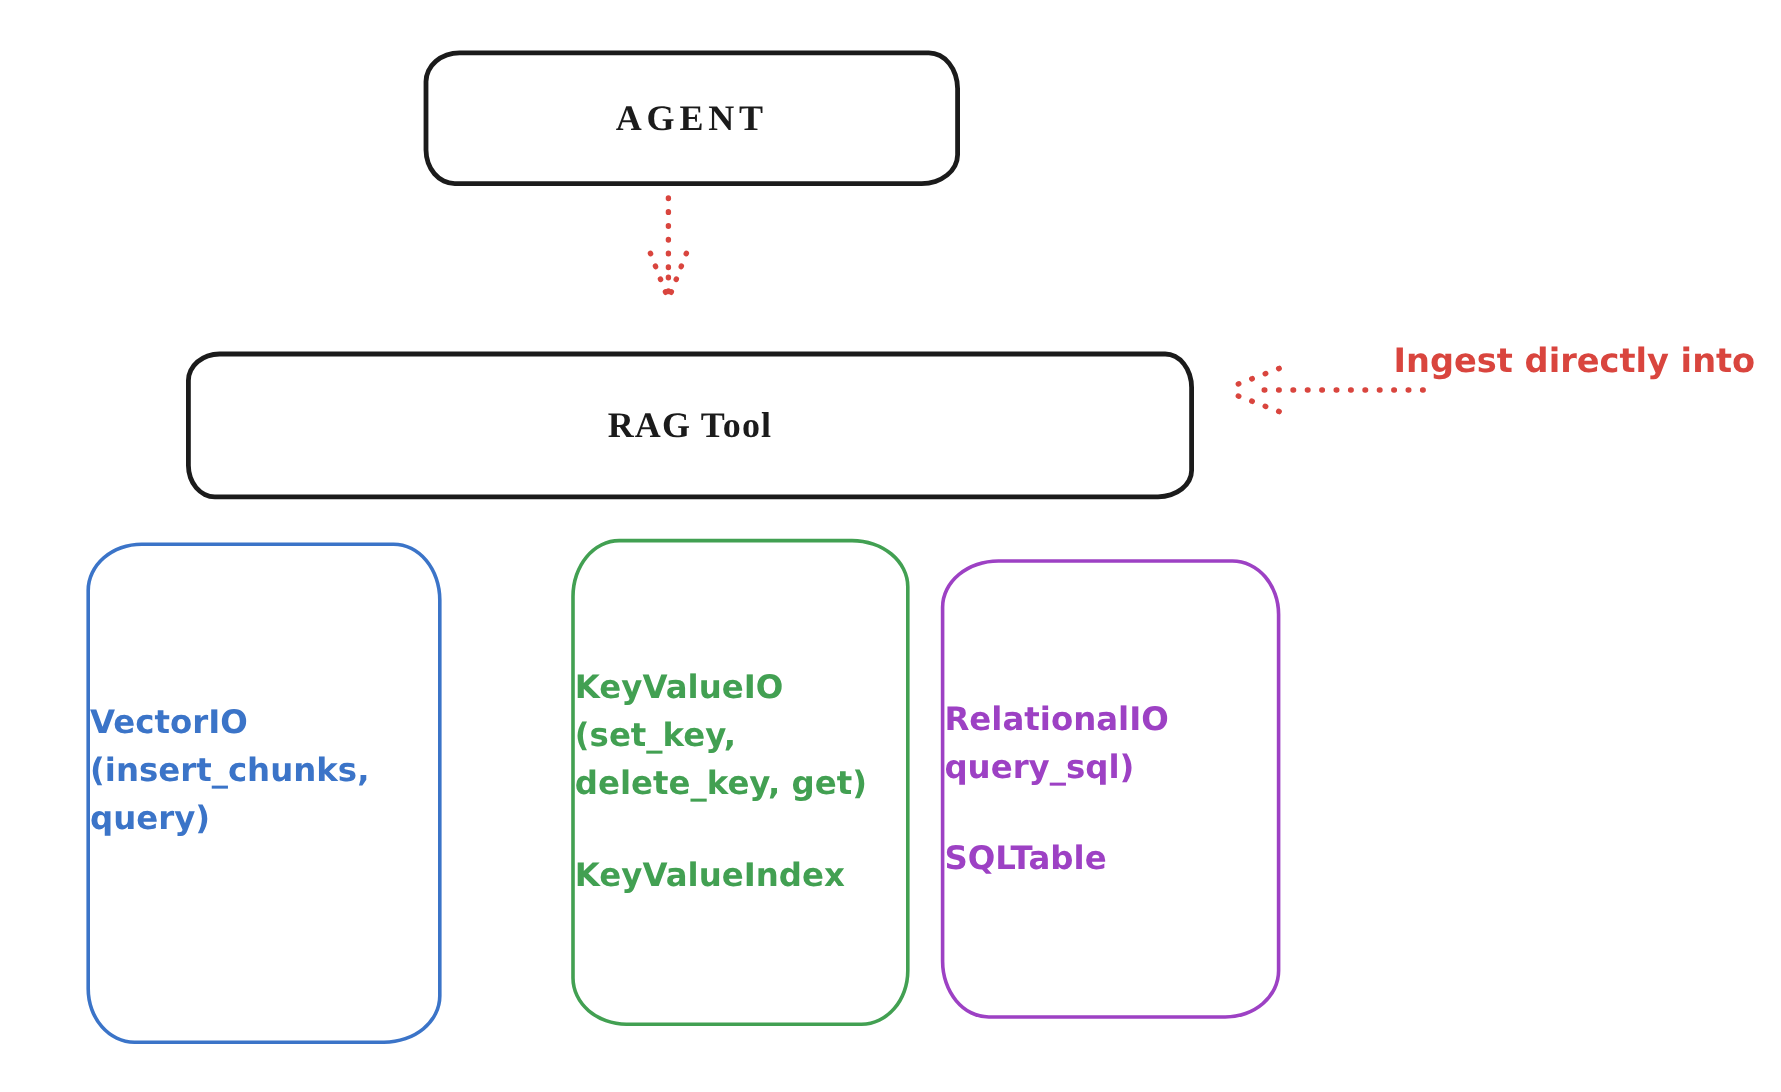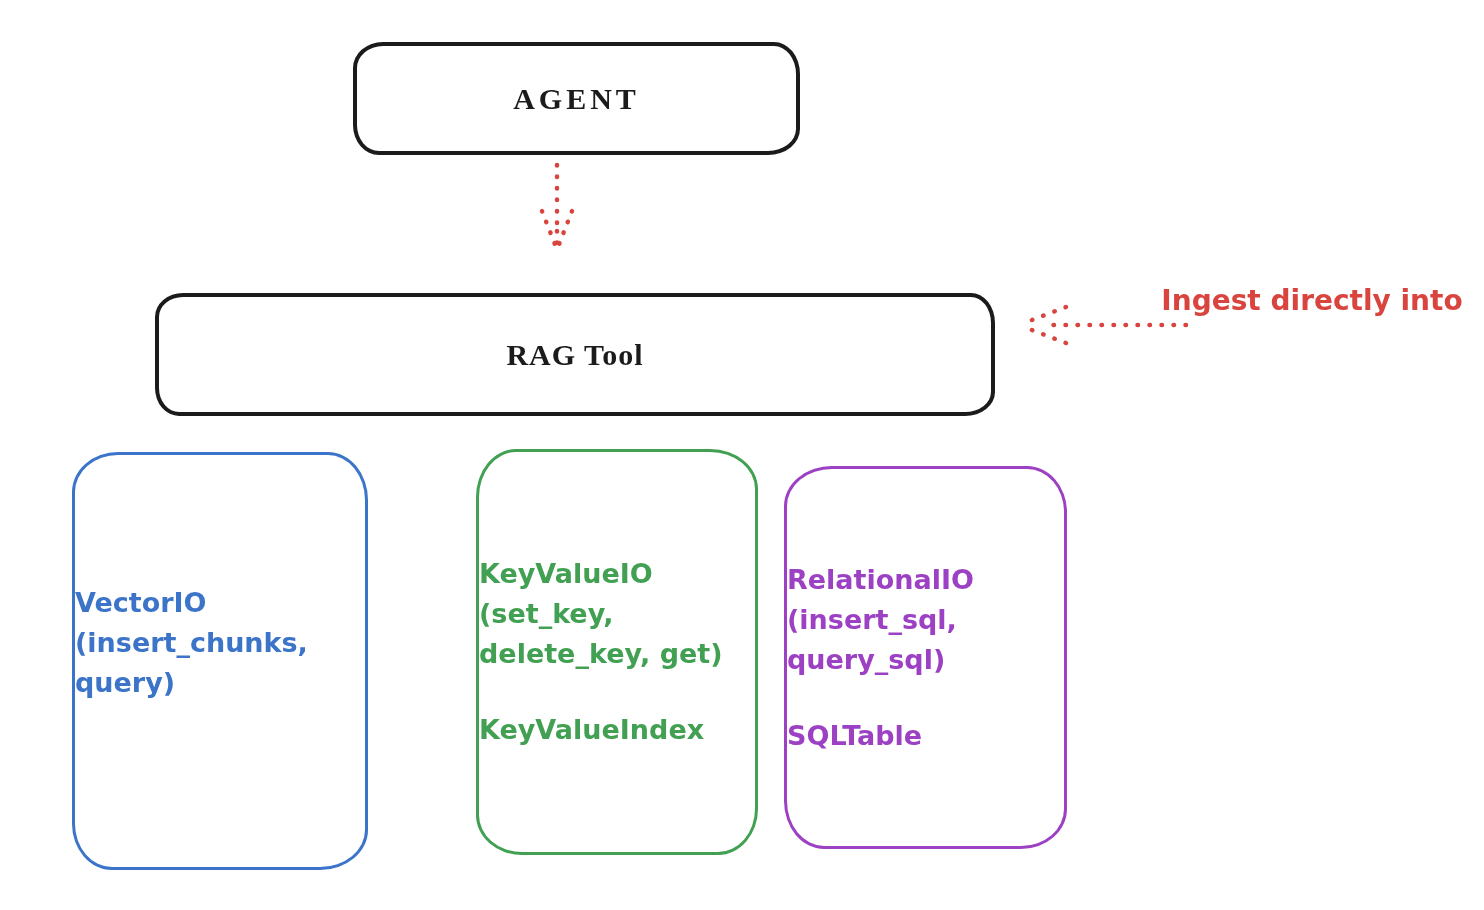--- a/index.html
+++ b/index.html
@@ -136,19 +136,18 @@
   <div class="pillar pillar-green">
     <span class="text-line">KeyValueIO</span>
     <span class="text-line">(set_key,</span>
     <span class="text-line">delete_key, get)</span>
     <span class="spacer"></span>
     <span class="text-line">KeyValueIndex</span>
   </div>
 
   <div class="pillar pillar-purple">
     <span class="text-line">RelationalIO</span>
-    <span class="text-line">(insert_sql,</span>
     <span class="text-line">query_sql)</span>
     <span class="spacer"></span>
     <span class="text-line">SQLTable</span>
   </div>
 
 </div>
 
 </body></html>

